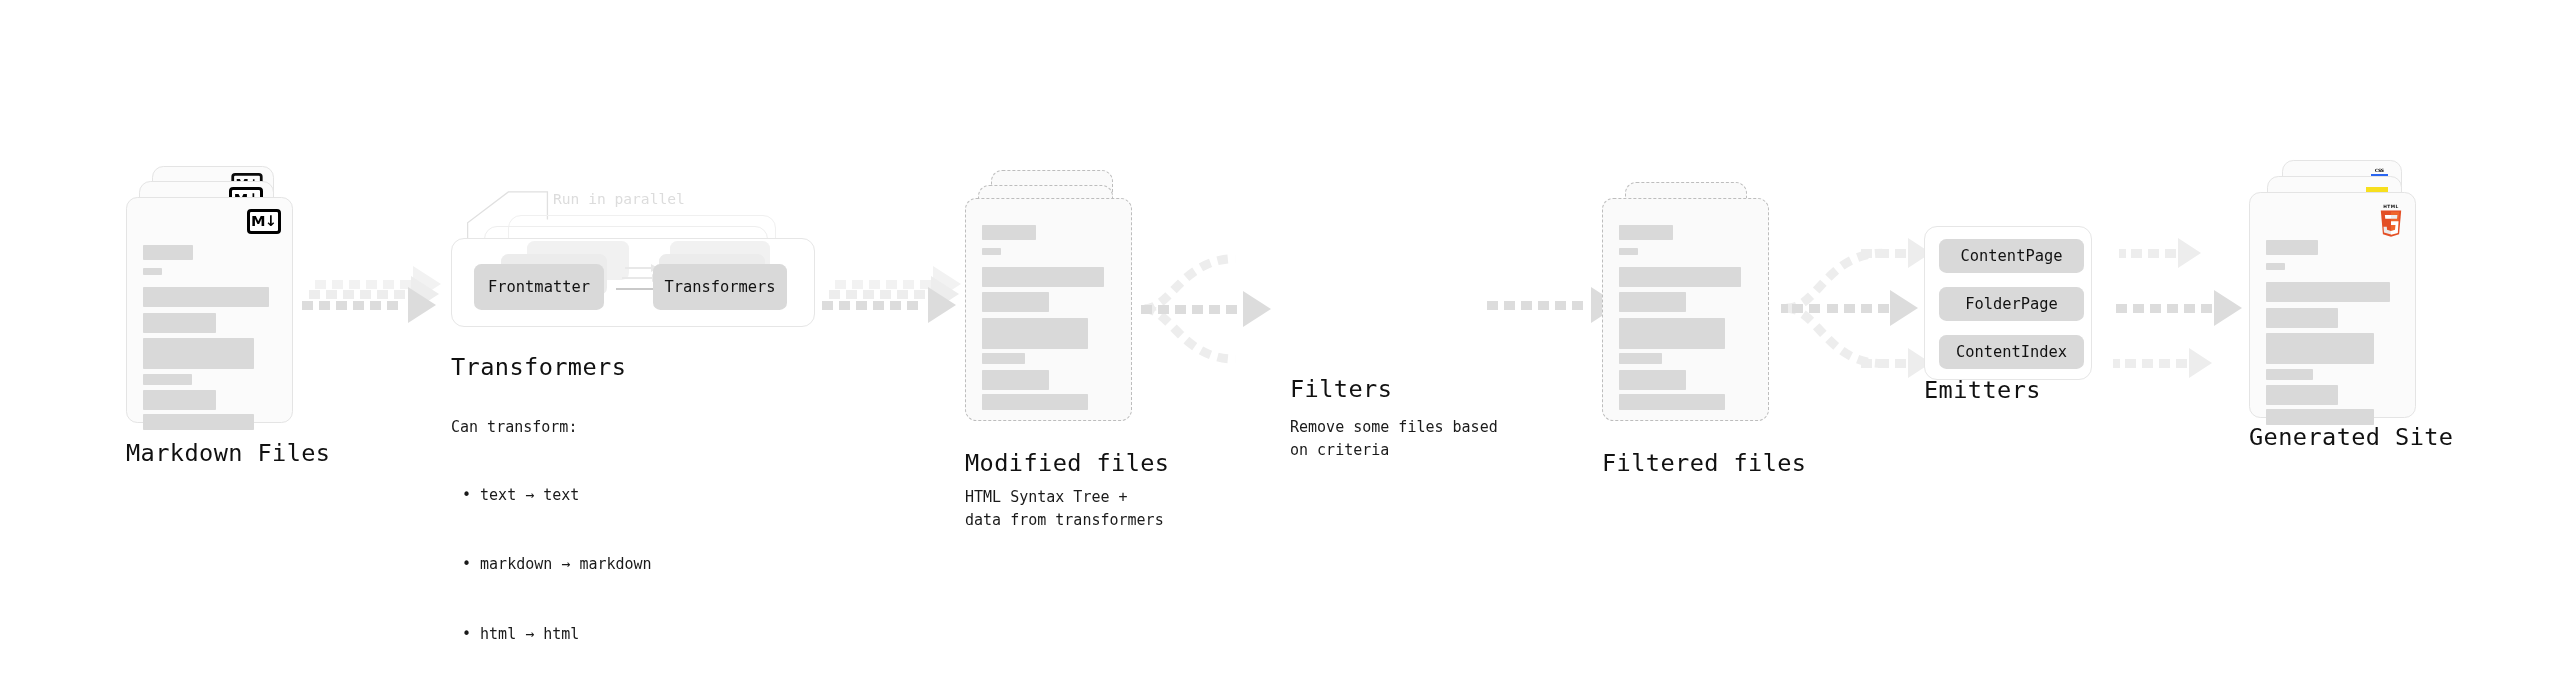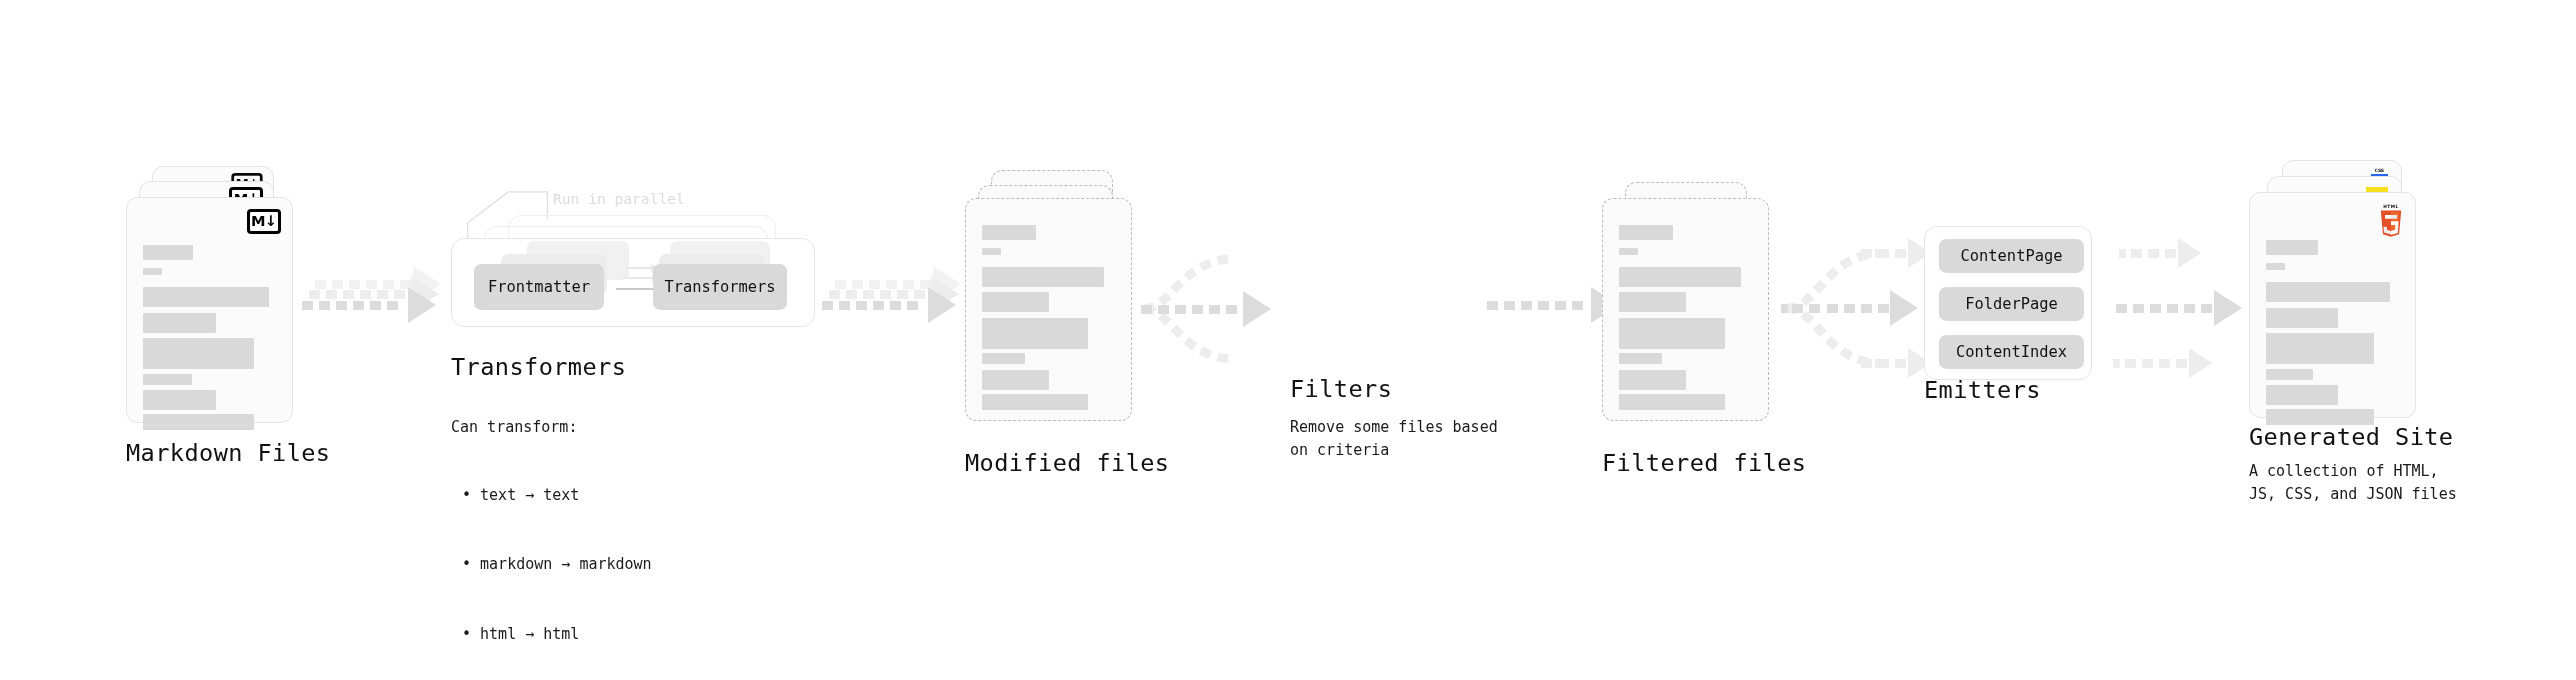--- a/index.html
+++ b/index.html
@@ -288,20 +288,22 @@
       <div class="bar" style="left:16.3px;top:68px;width:122px;height:20.3px;"></div>
       <div class="bar" style="left:16.3px;top:93px;width:67px;height:20.3px;"></div>
       <div class="bar" style="left:16.3px;top:119px;width:106px;height:31px;"></div>
       <div class="bar" style="left:16.3px;top:154px;width:43px;height:11.4px;"></div>
       <div class="bar" style="left:16.3px;top:171px;width:67px;height:19.5px;"></div>
       <div class="bar" style="left:16.3px;top:195px;width:106px;height:16.3px;"></div>
     </div>
   </div>
 
   <div class="title abs" style="left:965px;top:449px;">Modified files</div>
+  <div class="desc abs" style="left:965px;top:486px;">HTML Syntax Tree +
+data from transformers</div>
 
   <svg class="abs" style="left:1138px;top:244px;" width="154" height="146" viewBox="0 0 190 180">
     <path d="M8 80 C 40 80, 55 18, 120 18" fill="none" stroke="#ededed" stroke-width="11" stroke-dasharray="13 9" stroke-linecap="butt"></path>
     <path d="M8 80 C 40 80, 55 142, 120 142" fill="none" stroke="#ededed" stroke-width="11" stroke-dasharray="13 9" stroke-linecap="butt"></path>
   </svg>
   <div class="darrow abs" style="left:1141px;top:305px;">
     <div class="dash" style="left:0px;"></div>
       <div class="dash" style="left:17px;"></div>
     <div class="dash" style="left:34px;"></div>
       <div class="dash" style="left:51px;"></div>
@@ -426,17 +428,15 @@
       <div class="bar" style="left:16.3px;top:70px;width:18.7px;height:6.5px;"></div>
       <div class="bar" style="left:16.3px;top:89px;width:124px;height:20.3px;"></div>
       <div class="bar" style="left:16.3px;top:115px;width:72px;height:20.3px;"></div>
       <div class="bar" style="left:16.3px;top:140px;width:108px;height:31px;"></div>
       <div class="bar" style="left:16.3px;top:176px;width:47px;height:11.4px;"></div>
       <div class="bar" style="left:16.3px;top:192px;width:72px;height:19.5px;"></div>
       <div class="bar" style="left:16.3px;top:216px;width:108px;height:16.3px;"></div>
     </div>
   </div>
   <div class="title abs" style="left:2249px;top:423px;">Generated Site</div>
-  <div class="desc abs" style="left:2249px;top:460px;">A collection of HTML,
-JS, CSS, and JSON files</div>
 
 </div>
 
 
 </body></html>

